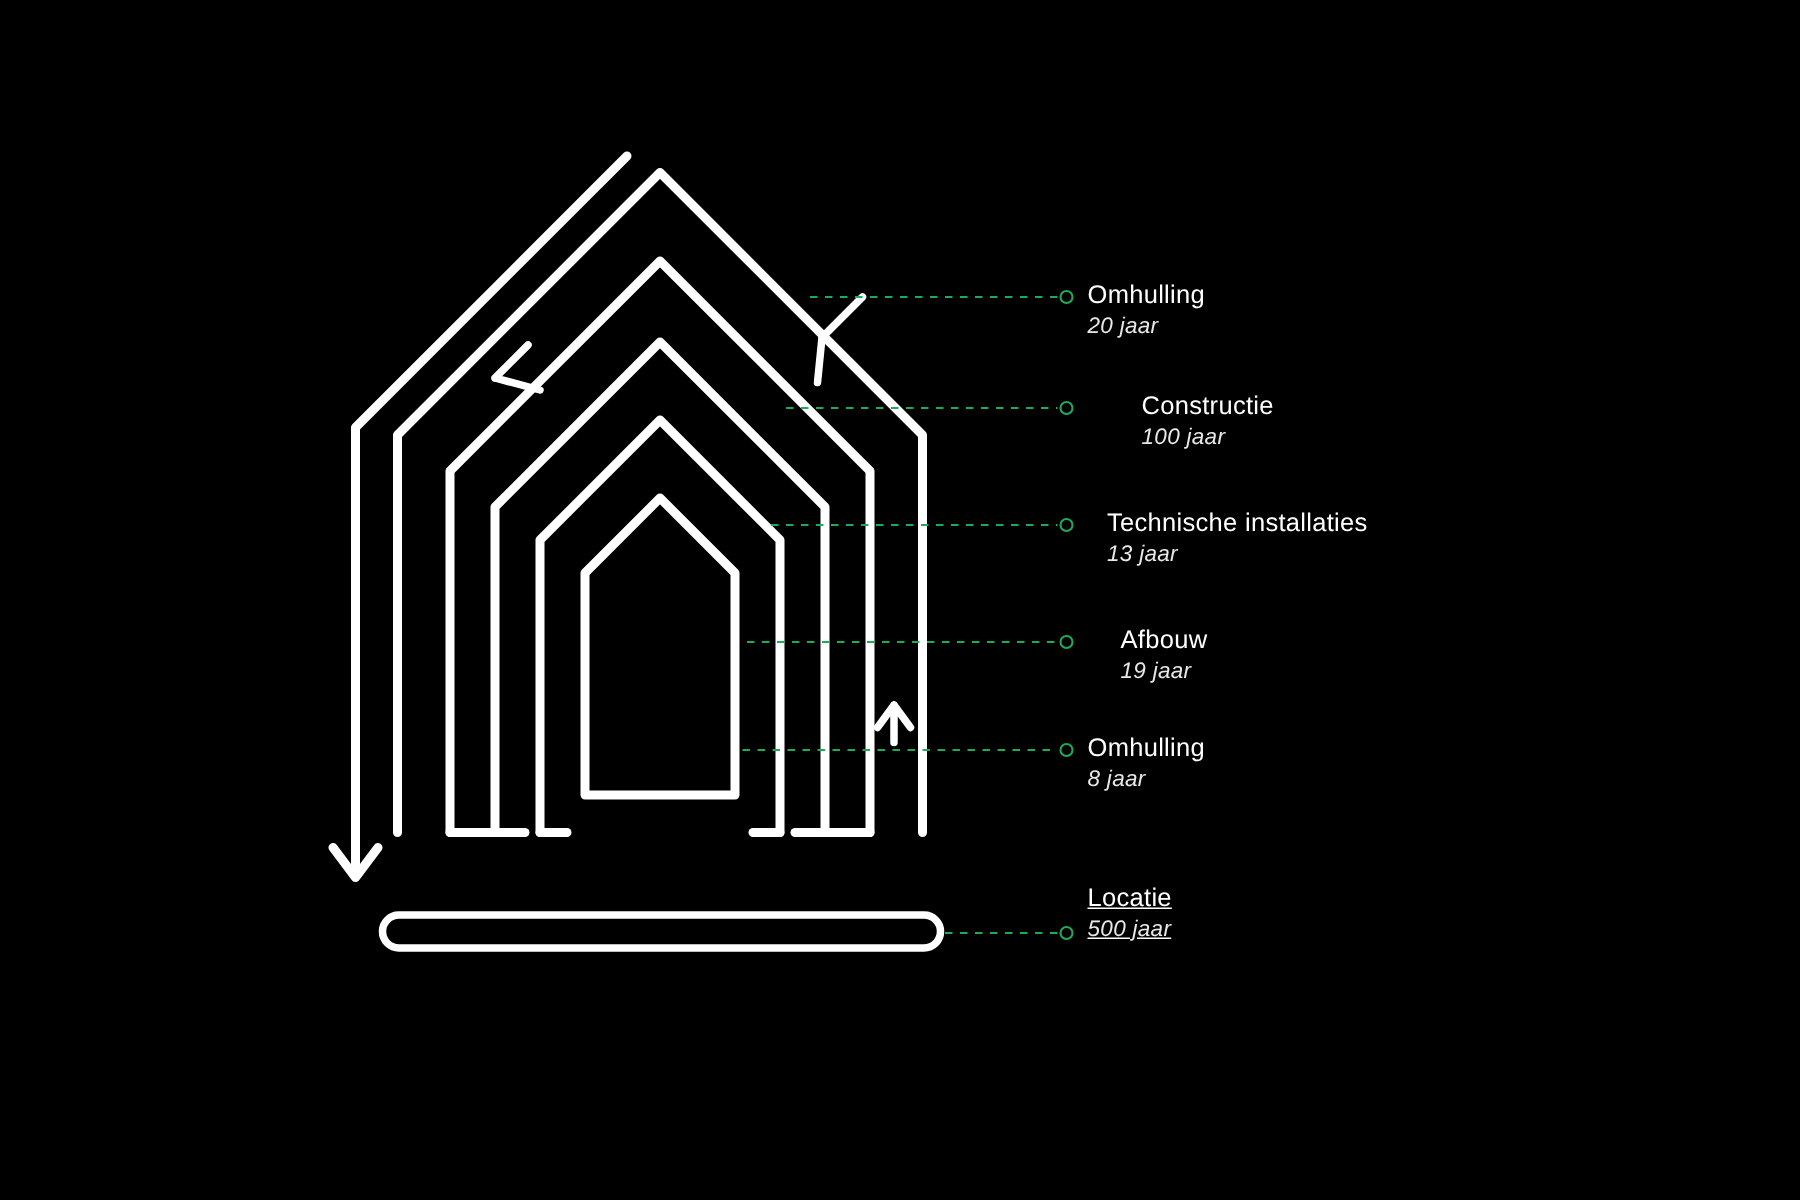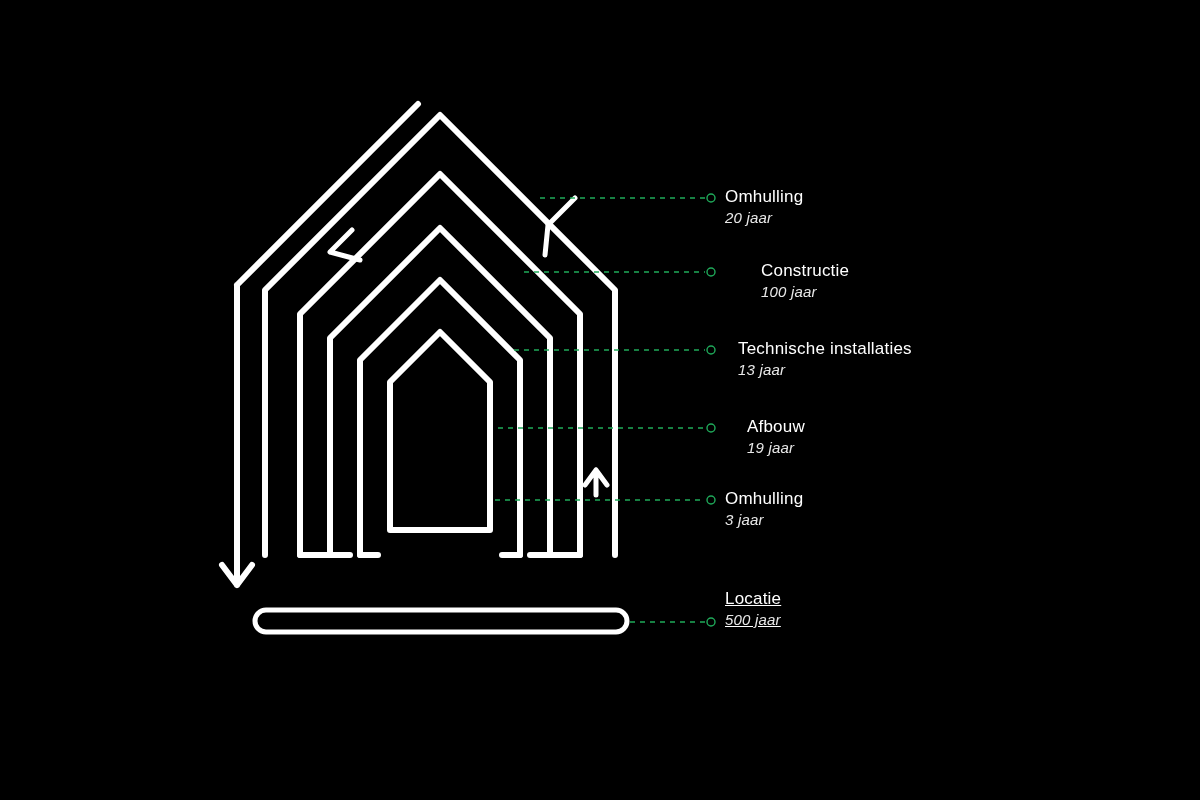--- a/index.html
+++ b/index.html
@@ -133,20 +133,20 @@
   <div class="label" style="left:725px; top:339px;margin-left:13px;">
     <div class="title">Technische installaties</div>
     <div class="sub">13 jaar</div>
   </div>
   <div class="label" style="left:747px; top:417px;">
     <div class="title">Afbouw</div>
     <div class="sub">19 jaar</div>
   </div>
   <div class="label" style="left:725px; top:489px;">
     <div class="title">Omhulling</div>
-    <div class="sub">3 jaar</div>
+    <div class="sub">8 jaar</div>
   </div>
   <div class="label" style="left:725px; top:589px;text-decoration:underline;">
     <div class="title">Locatie</div>
     <div class="sub">500 jaar</div>
   </div>
 
 </div>
 
 </body></html>

